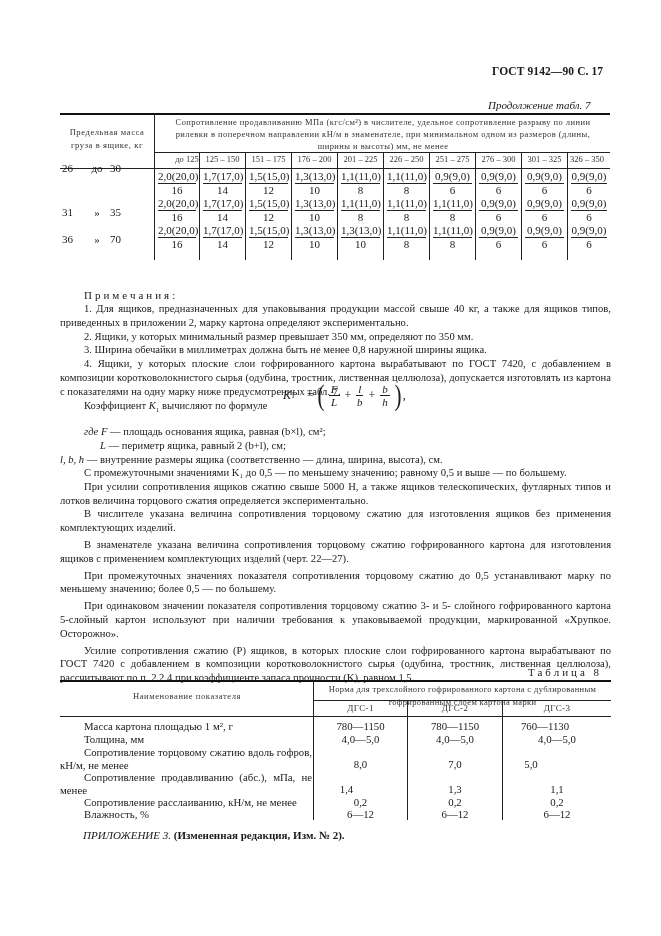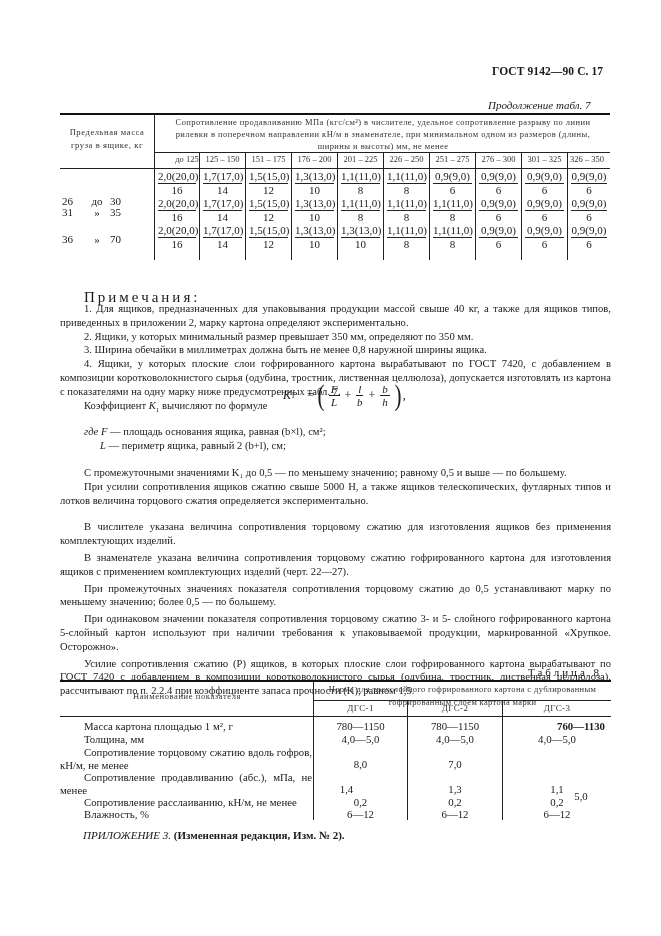--- a/index.html
+++ b/index.html
@@ -36,21 +36,21 @@
   .t7-vline { position: absolute; width: 1px; background: #222; }
   .t7-rowlabel { position: absolute; left: 62px; font-size: 11px; }
   .t7-rowlabel span { display: inline-block; }
   .frac { position: absolute; text-align: center; font-size: 11px; line-height: 11px; }
   .frac .num { border-bottom: 1px solid #222; padding-bottom: 1px; display: block; }
   .frac .den { display: block; padding-top: 1px; }
 
   
   .txt { position: absolute; left: 60px; width: 551px; font-size: 10.6px; line-height: 13.8px; text-align: justify; }
   .ind { text-indent: 24px; }
-  .notes-title { position: absolute; left: 84px; top: 289px; font-size: 15px; letter-spacing: 3px; }
+  .notes-title { position: absolute; left: 84px; top: 289px; font-size: 11px; letter-spacing: 3px; }
   .p { margin: 0; }
   .formula {
     position: absolute; left: 283px; top: 380px; font-size: 12px; font-style: italic;
     display: flex; align-items: center;
   }
   .formula .fr { display: inline-flex; flex-direction: column; align-items: center; margin: 0 3px; font-size: 11px; }
   .formula .fr span:first-child { border-bottom: 1px solid #222; padding: 0 2px; }
   .formula .paren { font-size: 30px; font-style: normal; font-weight: 200; line-height: 30px; transform: scaleX(0.7); }
   .formula .op { font-style: normal; margin: 0 2px; }
 
@@ -102,21 +102,21 @@
     <div class="t7-vline" style="left:199px;top:153px;height:107px"></div>
     <div class="t7-vline" style="left:245px;top:153px;height:107px"></div>
     <div class="t7-vline" style="left:291px;top:153px;height:107px"></div>
     <div class="t7-vline" style="left:337px;top:153px;height:107px"></div>
     <div class="t7-vline" style="left:383px;top:153px;height:107px"></div>
     <div class="t7-vline" style="left:429px;top:153px;height:107px"></div>
     <div class="t7-vline" style="left:475px;top:153px;height:107px"></div>
     <div class="t7-vline" style="left:521px;top:153px;height:107px"></div>
     <div class="t7-vline" style="left:567px;top:153px;height:107px"></div>
 
-    <div class="t7-rowlabel" style="top:195px">
+    <div class="t7-rowlabel" style="top:162px">
       <span style="width:22px">26</span><span style="width:26px;text-align:center">до</span><span style="width:22px">30</span>
     </div>
     <div class="t7-rowlabel" style="top:206px">
       <span style="width:22px">31</span><span style="width:26px;text-align:center">»</span><span style="width:22px">35</span>
     </div>
     <div class="t7-rowlabel" style="top:233px">
       <span style="width:22px">36</span><span style="width:26px;text-align:center">»</span><span style="width:22px">70</span>
     </div>
 
     <div id="t7-cells">
@@ -271,26 +271,27 @@
         <span>b</span>
         <span>h</span>
       </span>
     <span class="paren">)</span>
       <span style="font-style:normal">,</span>
   </div>
 
   <div class="txt" style="top:425px">
     <p class="p" style="padding-left:24px"><span class="it">где F</span> <span>— площадь основания ящика, равная (b×l), см²;</span></p>
     <p class="p" style="padding-left:40px"><span class="it">L</span> <span>— периметр ящика, равный 2  (b+l), см;</span></p>
+    <p class="p"><span class="it">l, b, h</span> <span>— внутренние размеры ящика (соответственно — длина, ширина, высота), см.</span></p>
   </div>
 
   <div class="txt" style="top:466px">
     <p class="p ind">С промежуточными значениями K₁ до 0,5 — по меньшему значению; равному 0,5 и выше — по большему.</p>
     <p class="p ind">При усилии сопротивления ящиков сжатию свыше 5000 Н, а также ящиков телескопических, футлярных типов и лотков величина торцового сжатия определяется экспериментально.</p>
-    <p class="p ind" style="margin-top:13px">В числителе указана величина сопротивления торцовому сжатию для изготовления ящиков без применения комплектующих изделий.</p>
+    <p class="p ind" style="margin-top:0">В числителе указана величина сопротивления торцовому сжатию для изготовления ящиков без применения комплектующих изделий.</p>
     <p class="p ind" style="margin-top:3px">В знаменателе указана величина сопротивления торцовому сжатию гофрированного картона для изготовления ящиков с применением комплектующих изделий (черт. 22—27).</p>
     <p class="p ind" style="margin-top:3px">При промежуточных значениях показателя сопротивления торцовому сжатию до 0,5 устанавливают марку по меньшему значению; более 0,5 — по большему.</p>
     <p class="p ind" style="margin-top:3px">При одинаковом значении показателя сопротивления торцовому сжатию 3- и 5- слойного гофрированного картона 5-слойный картон используют при наличии требования к упаковываемой продукции, маркированной «Хрупкое. Осторожно».</p>
     <p class="p ind" style="margin-top:3px">Усилие сопротивления сжатию (P) ящиков, в которых плоские слои гофрированного картона вырабатывают по ГОСТ 7420 с добавлением в композиции коротковолокнистого сырья (одубина, тростник, лиственная целлюлоза), рассчитывают по п. 2.2.4 при коэффициенте запаса прочности (K), равном 1,5.</p>
   </div>
 
   <div>
     <div class="t8-title">Таблица 8</div>
     <div class="t8-top"></div>
     <div class="t8-subrule"></div>
@@ -308,27 +309,27 @@
     <div class="t8-label" style="top:720px;text-indent:24px">Масса картона площадью 1 м², г</div>
     <div class="t8-label" style="top:733px;text-indent:24px">Толщина, мм</div>
     <div class="t8-label" style="top:746px;text-indent:24px;text-align:justify">Сопротивление торцовому сжатию вдоль гофров, кН/м, не менее</div>
     <div class="t8-label" style="top:771px;text-indent:24px;text-align:justify">Сопротивление продавливанию (абс.), мПа, не менее</div>
     <div class="t8-label" style="top:796px;text-indent:24px">Сопротивление расслаиванию, кН/м, не менее</div>
     <div class="t8-label" style="top:808px;text-indent:24px">Влажность, %</div>
 
     <div id="t8-cells">
         <div class="t8-cell" style="left: 314px; width: 93px; top: 720px;">780—1150</div>
         <div class="t8-cell" style="left: 408px; width: 94px; top: 720px;">780—1150</div>
-        <div class="t8-cell" style="left: 527px; width: 108px; top: 720px; font-weight: bold;">760—1130</div>
+        <div class="t8-cell" style="left: 491px; width: 108px; top: 720px;">760—1130</div>
         <div class="t8-cell" style="left: 314px; width: 93px; top: 733px;">4,0—5,0</div>
         <div class="t8-cell" style="left: 408px; width: 94px; top: 733px;">4,0—5,0</div>
         <div class="t8-cell" style="left: 503px; width: 108px; top: 733px;">4,0—5,0</div>
         <div class="t8-cell" style="left: 314px; width: 93px; top: 758px;">8,0</div>
         <div class="t8-cell" style="left: 408px; width: 94px; top: 758px;">7,0</div>
-        <div class="t8-cell" style="left: 527px; width: 108px; top: 758px; margin-top: 32px;">5,0</div>
+        <div class="t8-cell" style="left: 477px; width: 108px; top: 758px;">5,0</div>
         <div class="t8-cell" style="left: 300px; width: 93px; top: 783px;">1,4</div>
         <div class="t8-cell" style="left: 408px; width: 94px; top: 783px;">1,3</div>
         <div class="t8-cell" style="left: 503px; width: 108px; top: 783px;">1,1</div>
         <div class="t8-cell" style="left: 314px; width: 93px; top: 796px;">0,2</div>
         <div class="t8-cell" style="left: 408px; width: 94px; top: 796px;">0,2</div>
         <div class="t8-cell" style="left: 503px; width: 108px; top: 796px;">0,2</div>
         <div class="t8-cell" style="left: 314px; width: 93px; top: 808px;">6—12</div>
         <div class="t8-cell" style="left: 408px; width: 94px; top: 808px;">6—12</div>
         <div class="t8-cell" style="left: 503px; width: 108px; top: 808px;">6—12</div>
       </div>

